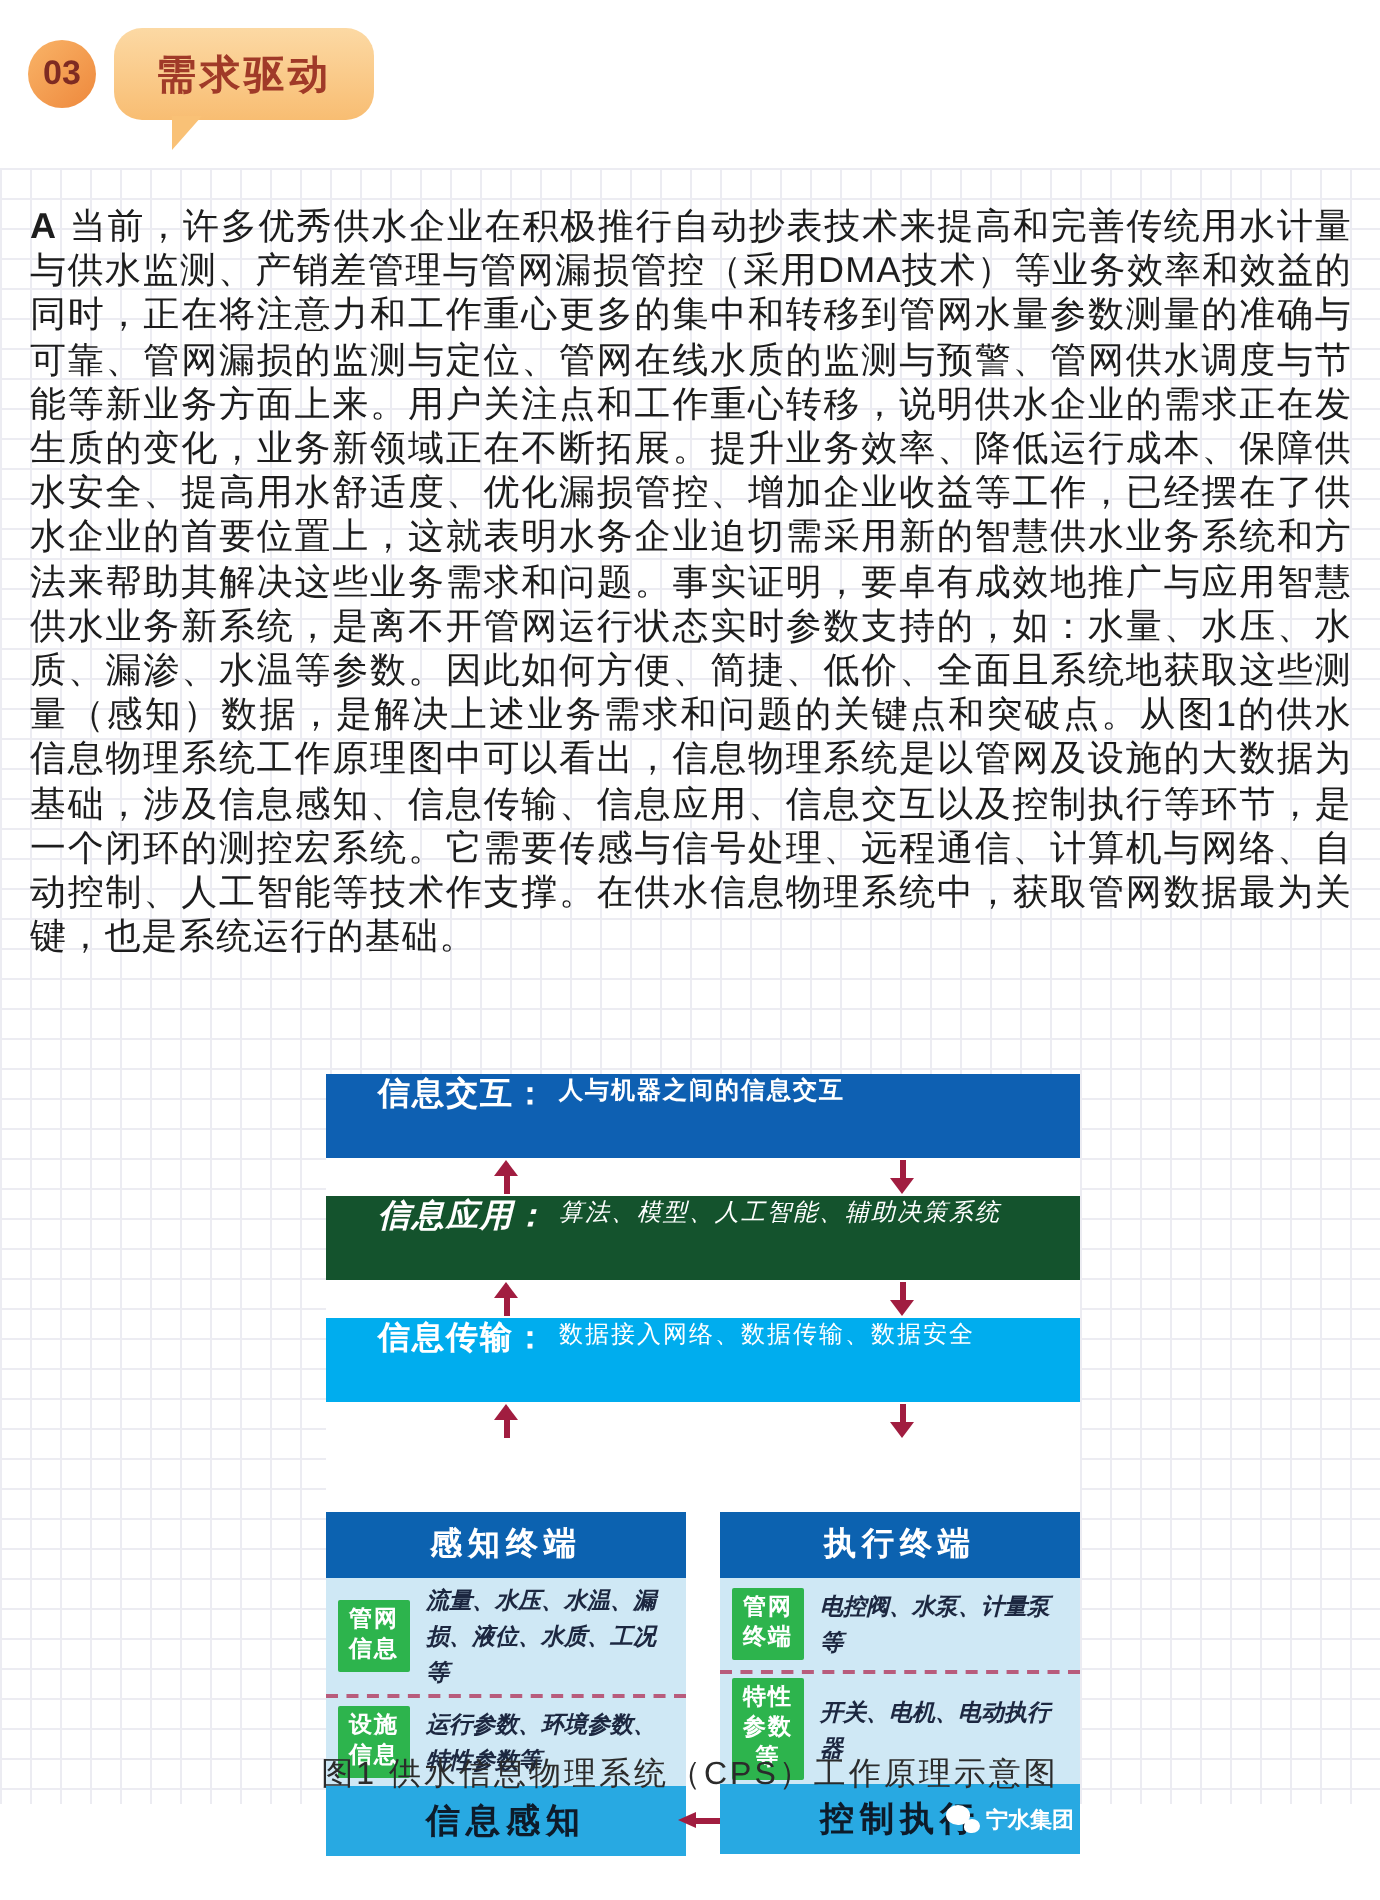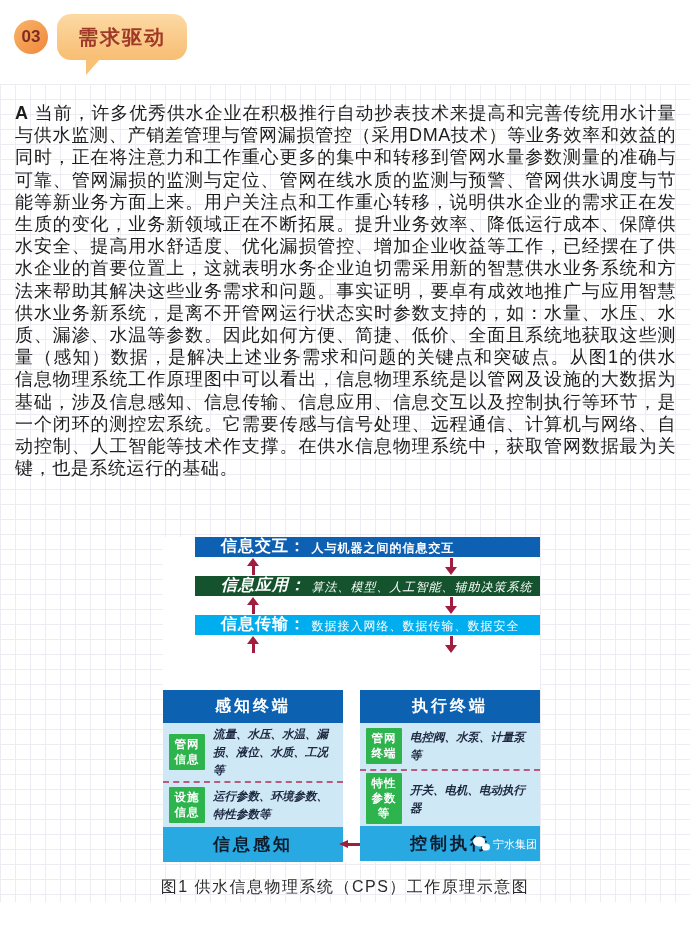--- a/index.html
+++ b/index.html
@@ -38,21 +38,21 @@
   }
   
   .body-text {
     position:absolute; left:15px; top:102px; width:661px;
     font-size:18px; line-height:22.2px; letter-spacing:0.6px;
     color:#1d1d1d; text-align:justify;
   }
   .lead { font-weight:bold; margin-right:6px; }
   
   .diagram { position:absolute; left:163px; top:537px; width:377px; background:#fff; }
-  .bar { height:20px; display:flex; align-items:flex-end; padding-left:26px; color:#fff;margin-left:32px; }
+  .bar { height:42px; display:flex; align-items:flex-start; padding-left:26px; color:#fff; }
   .bar1 { background:#0e60b2; }
   .bar2 { background:#14532d;font-style:italic; }
   .bar3 { background:#00adee; }
   .bar-title { font-size:16px; font-weight:bold; letter-spacing:1px; white-space:pre; }
   .bar-desc  { font-size:12px; letter-spacing:1px; }
   .bar1 .bar-desc { font-size:12px; font-weight:bold; }
   .gap { position:relative; height:19px; }
   .varrow { position:absolute; top:1px; height:17px; width:12px; }
   .varrow i { display:block; }
   .v-head-up { position:absolute; top:0; left:0; width:0; height:0;
@@ -75,21 +75,21 @@
     font-family:"DejaVu Serif","Liberation Serif",serif; }
   .tfoot { position:relative; height:35px; background:#28a9e2; color:#0d1b2a;
     font-size:17px; font-weight:bold; display:flex; align-items:center; justify-content:center;
     letter-spacing:3px; }
   .harrow { position:absolute; left:176px; bottom:13px; width:21px; height:9px; }
   .h-head { position:absolute; left:0; top:0; width:0; height:0;
     border-top:4.5px solid transparent; border-bottom:4.5px solid transparent; border-right:9px solid #a11d40; }
   .h-stem { position:absolute; right:0; top:3px; width:13px; height:3px; background:#a11d40; }
   .wm { position:absolute; right:3px; top:50%; transform:translateY(-50%);
     display:flex; align-items:center; gap:3px; color:#fff; font-size:11px;
-    font-weight:normal; letter-spacing:0; }
+    font-weight:bold; letter-spacing:0; }
   .wm-icon { position:relative; width:17px; height:14px; }
   .wm-icon::before { content:""; position:absolute; left:0; top:0; width:12px; height:10px;
     background:#fff; border-radius:50% 50% 45% 50%; }
   .wm-icon::after { content:""; position:absolute; right:0; bottom:0; width:8px; height:7px;
     background:#fff; border-radius:50% 50% 50% 40%; }
   
   .caption {
     position:absolute; left:0; top:866px; width:690px; text-align:center;
     font-size:16px; color:#2b2b2b; letter-spacing:1.5px;margin-top:11px;
   }

